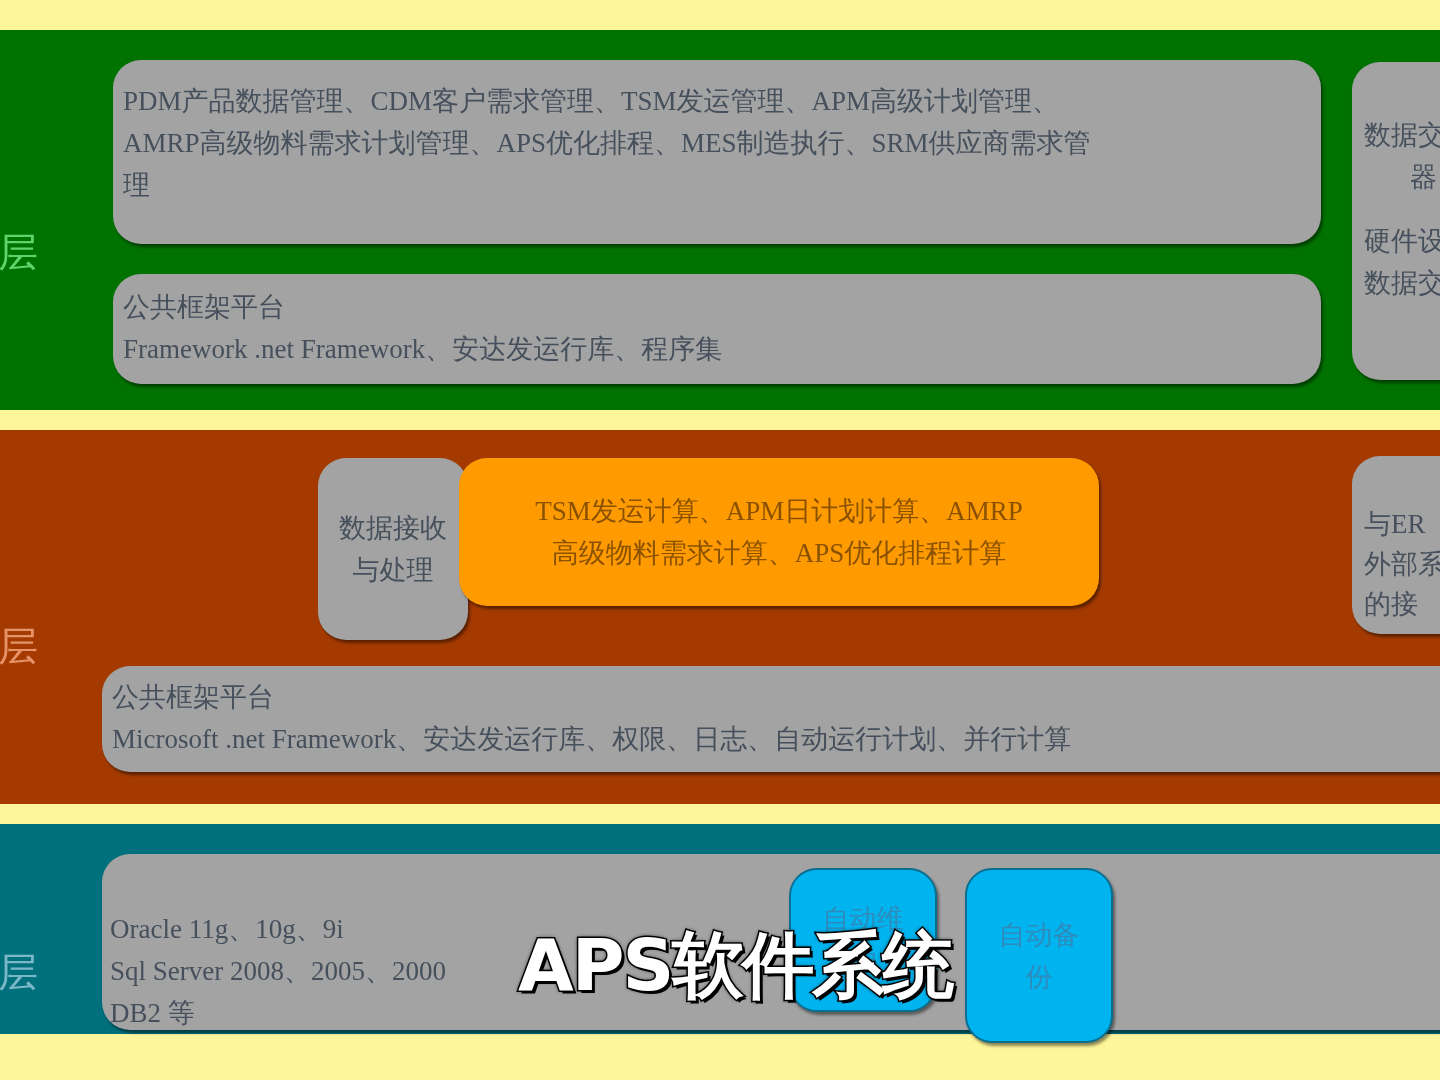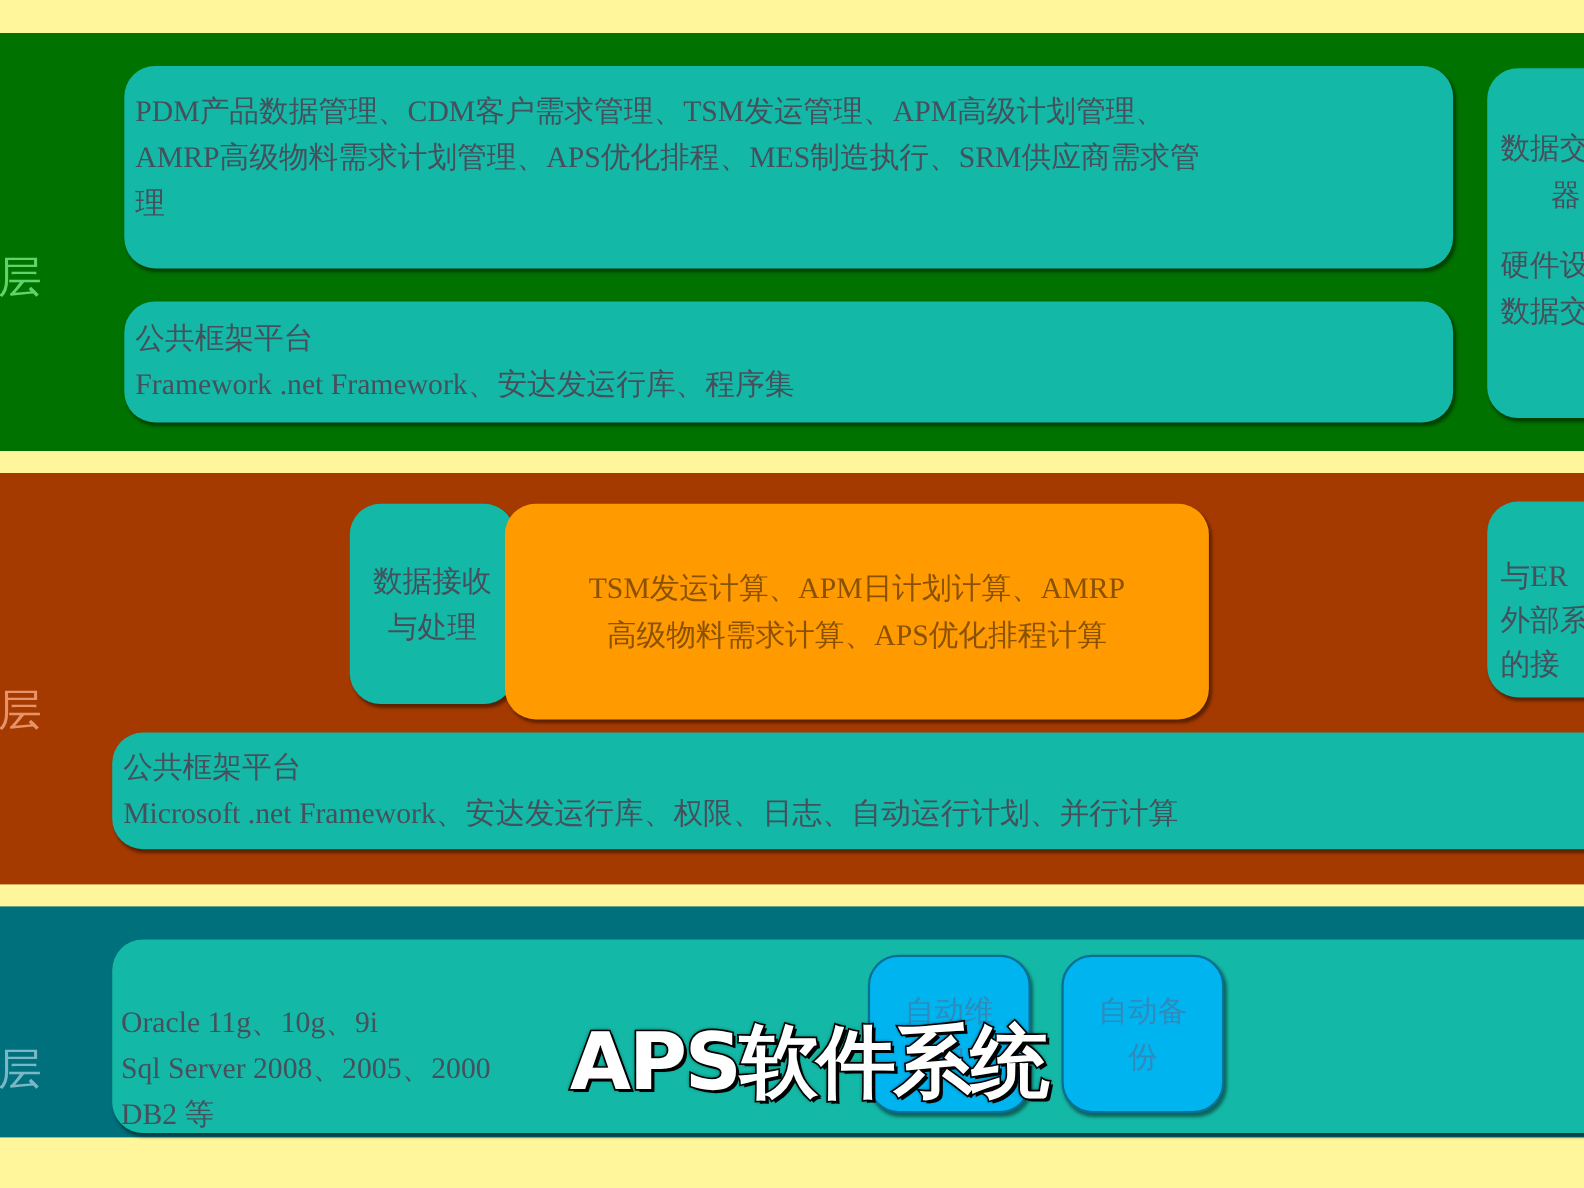--- a/index.html
+++ b/index.html
@@ -13,21 +13,21 @@
   .layer-svc { top:430px; height:374px; background:#a53a00; }
   .layer-db  { top:824px; height:210px; background:#00707c; }
   .side-label {
     position:absolute; left:-2px; font-size:40px; line-height:40px;
     font-family: "DejaVu Sans", sans-serif;
   }
   .layer-app .side-label { top:202px; color:#5fd46a; }
   .layer-svc .side-label { top:196px; color:#e7936a; }
   .layer-db  .side-label { top:128px; color:#7ab8c8; }
   .box {
-    position:absolute; background:#14b8a6; border-radius:28px;
+    position:absolute; background:#a3a3a3; border-radius:28px;
     box-shadow: 2px 3px 3px rgba(0,0,0,0.45);
     color:#46505c; font-size:27px; line-height:42px; box-sizing:border-box;
   }
   .box.orange { background:#ff9a00; color:#8a5200; }
   .box.cyan { background:#00b4f0; color:#2e8bbb; border:2px solid #0a6f90; }
   .center { display:flex; align-items:center; justify-content:center; text-align:center; }
   .pre { white-space:pre-line; }
   .caption {
     position:absolute; left:518px; top:918px; font-size:72px; font-weight:bold;
     font-family: "DejaVu Sans", sans-serif; color:#ffffff; letter-spacing:-2px;
@@ -53,35 +53,35 @@
     <div style="height:22px;"></div>
     <div>硬件设</div>
     <div>数据交</div>
   </div>
 </div>
 
 <div class="layer layer-svc">
   <div class="side-label">层</div>
   <div class="box center pre" style="left:281px;top:28px;width:150px;height:182px;margin-left:37px;">数据接收
 与处理</div>
-  <div class="box orange center pre" style="left:459px;top:28px;width:640px;height:196px;">TSM发运计算、APM日计划计算、AMRP
+  <div class="box orange center pre" style="left:459px;top:28px;width:640px;height:148px;">TSM发运计算、APM日计划计算、AMRP
 高级物料需求计算、APS优化排程计算</div>
   <div class="box pre" style="left:1352px;top:26px;width:120px;height:178px;padding:48px 0 0 12px;line-height:40px;">与ER
 外部系
 的接</div>
   <div class="box" style="left:102px;top:236px;width:1360px;height:106px;padding:10px 10px;border-radius:28px 0 0 28px;">
     <div>公共框架平台</div>
     <div>Microsoft .net Framework、安达发运行库、权限、日志、自动运行计划、并行计算</div>
   </div>
 </div>
 
 <div class="layer layer-db">
   <div class="side-label">层</div>
   <div class="box pre" style="left:102px;top:30px;width:1360px;height:176px;padding:54px 8px 0;border-radius:28px 0 0 28px;">Oracle 11g、10g、9i
 Sql Server 2008、2005、2000
 DB2 等</div>
   <div class="box cyan center pre" style="left:789px;top:44px;width:148px;height:144px;">自动维
 护</div>
-  <div class="box cyan center pre" style="left:965px;top:44px;width:148px;height:144px;">自动备
+  <div class="box cyan center pre" style="left:965px;top:44px;width:148px;height:175px;border-radius:27px;">自动备
 份</div>
 </div>
 
 <div class="caption">APS软件系统</div>
 
 </body></html>

